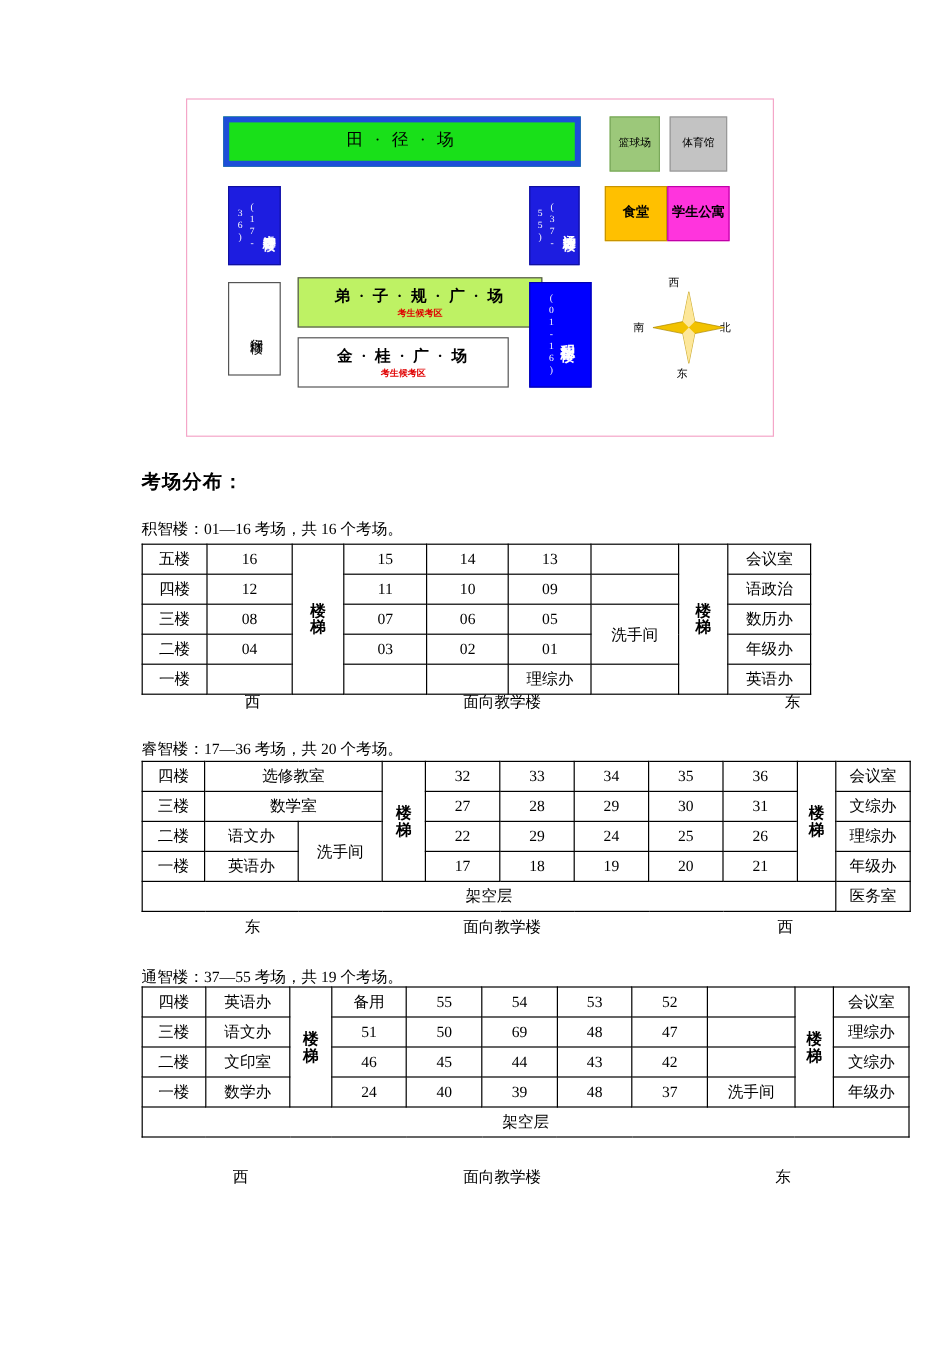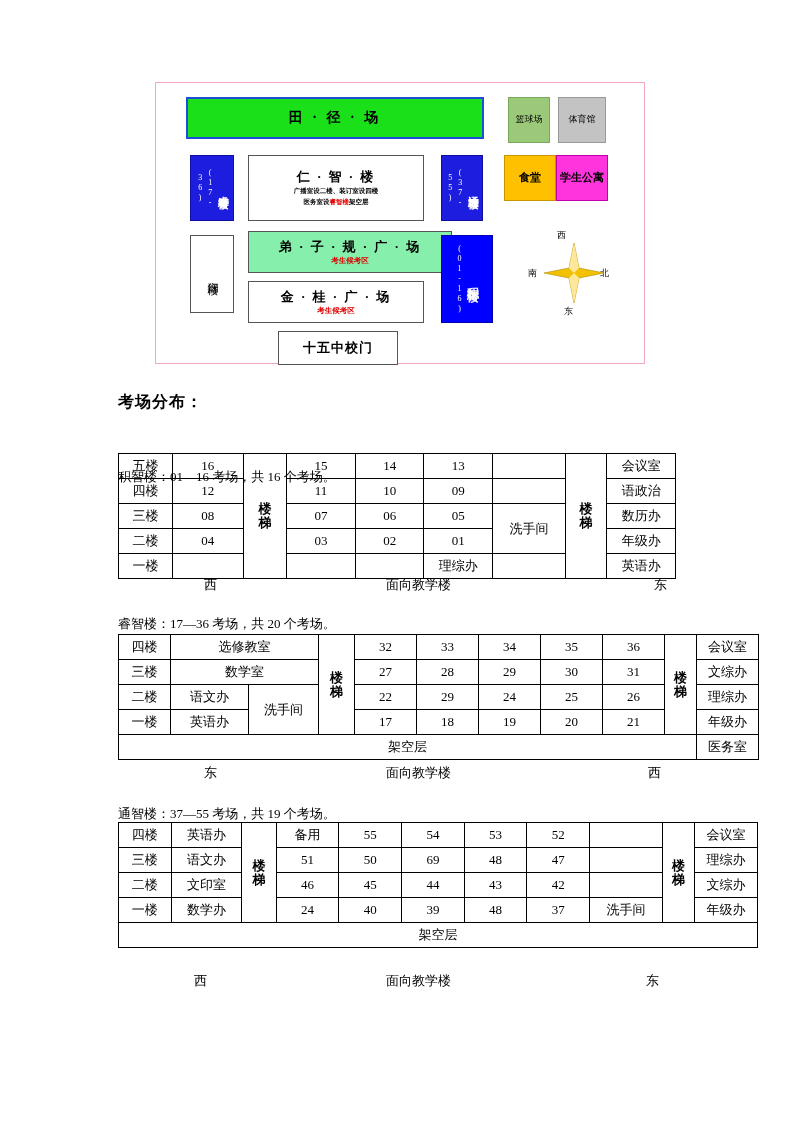--- a/index.html
+++ b/index.html
@@ -31,23 +31,23 @@
     box-sizing: border-box;
     display: flex;
     align-items: center;
     justify-content: center;
     text-align: center;
     line-height: 1.25;
   }
   .track {
     left: 30px; top: 14px; width: 298px; height: 42px;
     background: #19e019;
-    border: 2px solid #1d4ed8;
+    border: 5px solid #1d4ed8;
     font-size: 14px;
-    font-weight: bold;
+    font-weight: normal;
     letter-spacing: 3px;
   }
   .basketball {
     left: 352px; top: 14px; width: 42px; height: 46px;
     background: #9cc87a;
     border: 1px solid #7aa85a;
     font-size: 9px;
     flex-direction: column;
   }
   .gym {
@@ -113,21 +113,21 @@
   }
   .runxing {
     left: 34px; top: 152px; width: 44px; height: 78px;
     background: #fff;
     border: 1px solid #555;
     font-size: 11px;
     gap: 1px;
   }
   .dizigui {
     left: 92px; top: 148px; width: 204px; height: 42px;
-    background: #86efac;
+    background: #bef264;
     border: 1px solid #555;
     flex-direction: column;
     gap: 1px;
   }
   .jingui {
     left: 92px; top: 198px; width: 176px; height: 42px;
     background: #fff;
     border: 1px solid #555;
     flex-direction: column;
     gap: 1px;
@@ -221,27 +221,20 @@
 
   <div class="map-box gym">
     <span>体育馆</span>
   </div>
 
   <div class="map-box ruizhi">
     <span class="vtext small">(17-36)</span>
     <span class="vtext">睿智楼</span>
   </div>
 
-  <div class="map-box renzhi">
-    <div class="t1">仁 · 智 · 楼</div>
-    <div class="t2">广播室设二楼、装订室设四楼</div>
-    <div class="t2">
-      <span>医务室设</span><span class="red">睿智楼</span><span>架空层</span>
-    </div>
-  </div>
 
   <div class="map-box tongzhi">
     <span class="vtext small">(37-55)</span>
     <span class="vtext">通智楼</span>
   </div>
 
   <div class="map-box canteen">食堂</div>
 
   <div class="map-box dorm">
     <span>学生公寓</span>
@@ -259,38 +252,37 @@
   <div class="map-box jingui">
     <div class="plaza-t">金 · 桂 · 广 · 场</div>
     <div class="plaza-s">考生候考区</div>
   </div>
 
   <div class="map-box jizhi">
     <span class="vtext small">(01-16)</span>
     <span class="vtext">积智楼</span>
   </div>
 
-  <div class="map-box gate">十五中校门</div>
 
   <div id="compass">
     <span class="lbl n">西</span>
     <span class="lbl s">南</span>
     <span class="lbl e">北</span>
     <span class="lbl w">东</span>
     <svg width="60" height="60" viewBox="0 0 60 60">
       <polygon points="30,0 35,25 60,30 35,35 30,60 25,35 0,30 25,25" fill="#f2c200" stroke="#b08a00" stroke-width="0.6"></polygon>
       <polygon points="30,0 35,25 30,30 25,25" fill="#fde79a"></polygon>
       <polygon points="30,60 35,35 30,30 25,35" fill="#fde79a"></polygon>
     </svg>
   </div>
 </div>
 
 <div class="heading" style="top:392px;">考场分布：</div>
 
-<div class="caption" style="top:432px;margin-top:36px;">积智楼：01—16 考场，共 16 个考场。</div>
+<div class="caption" style="top:432px;">积智楼：01—16 考场，共 16 个考场。</div>
 
 <table class="grid" style="left:118px; top:453px; width:558px;">
   <colgroup>
     <col style="width:52px">
       <col style="width:68px">
       <col style="width:42px">
     <col style="width:66px">
       <col style="width:66px">
       <col style="width:66px">
       <col style="width:70px">

